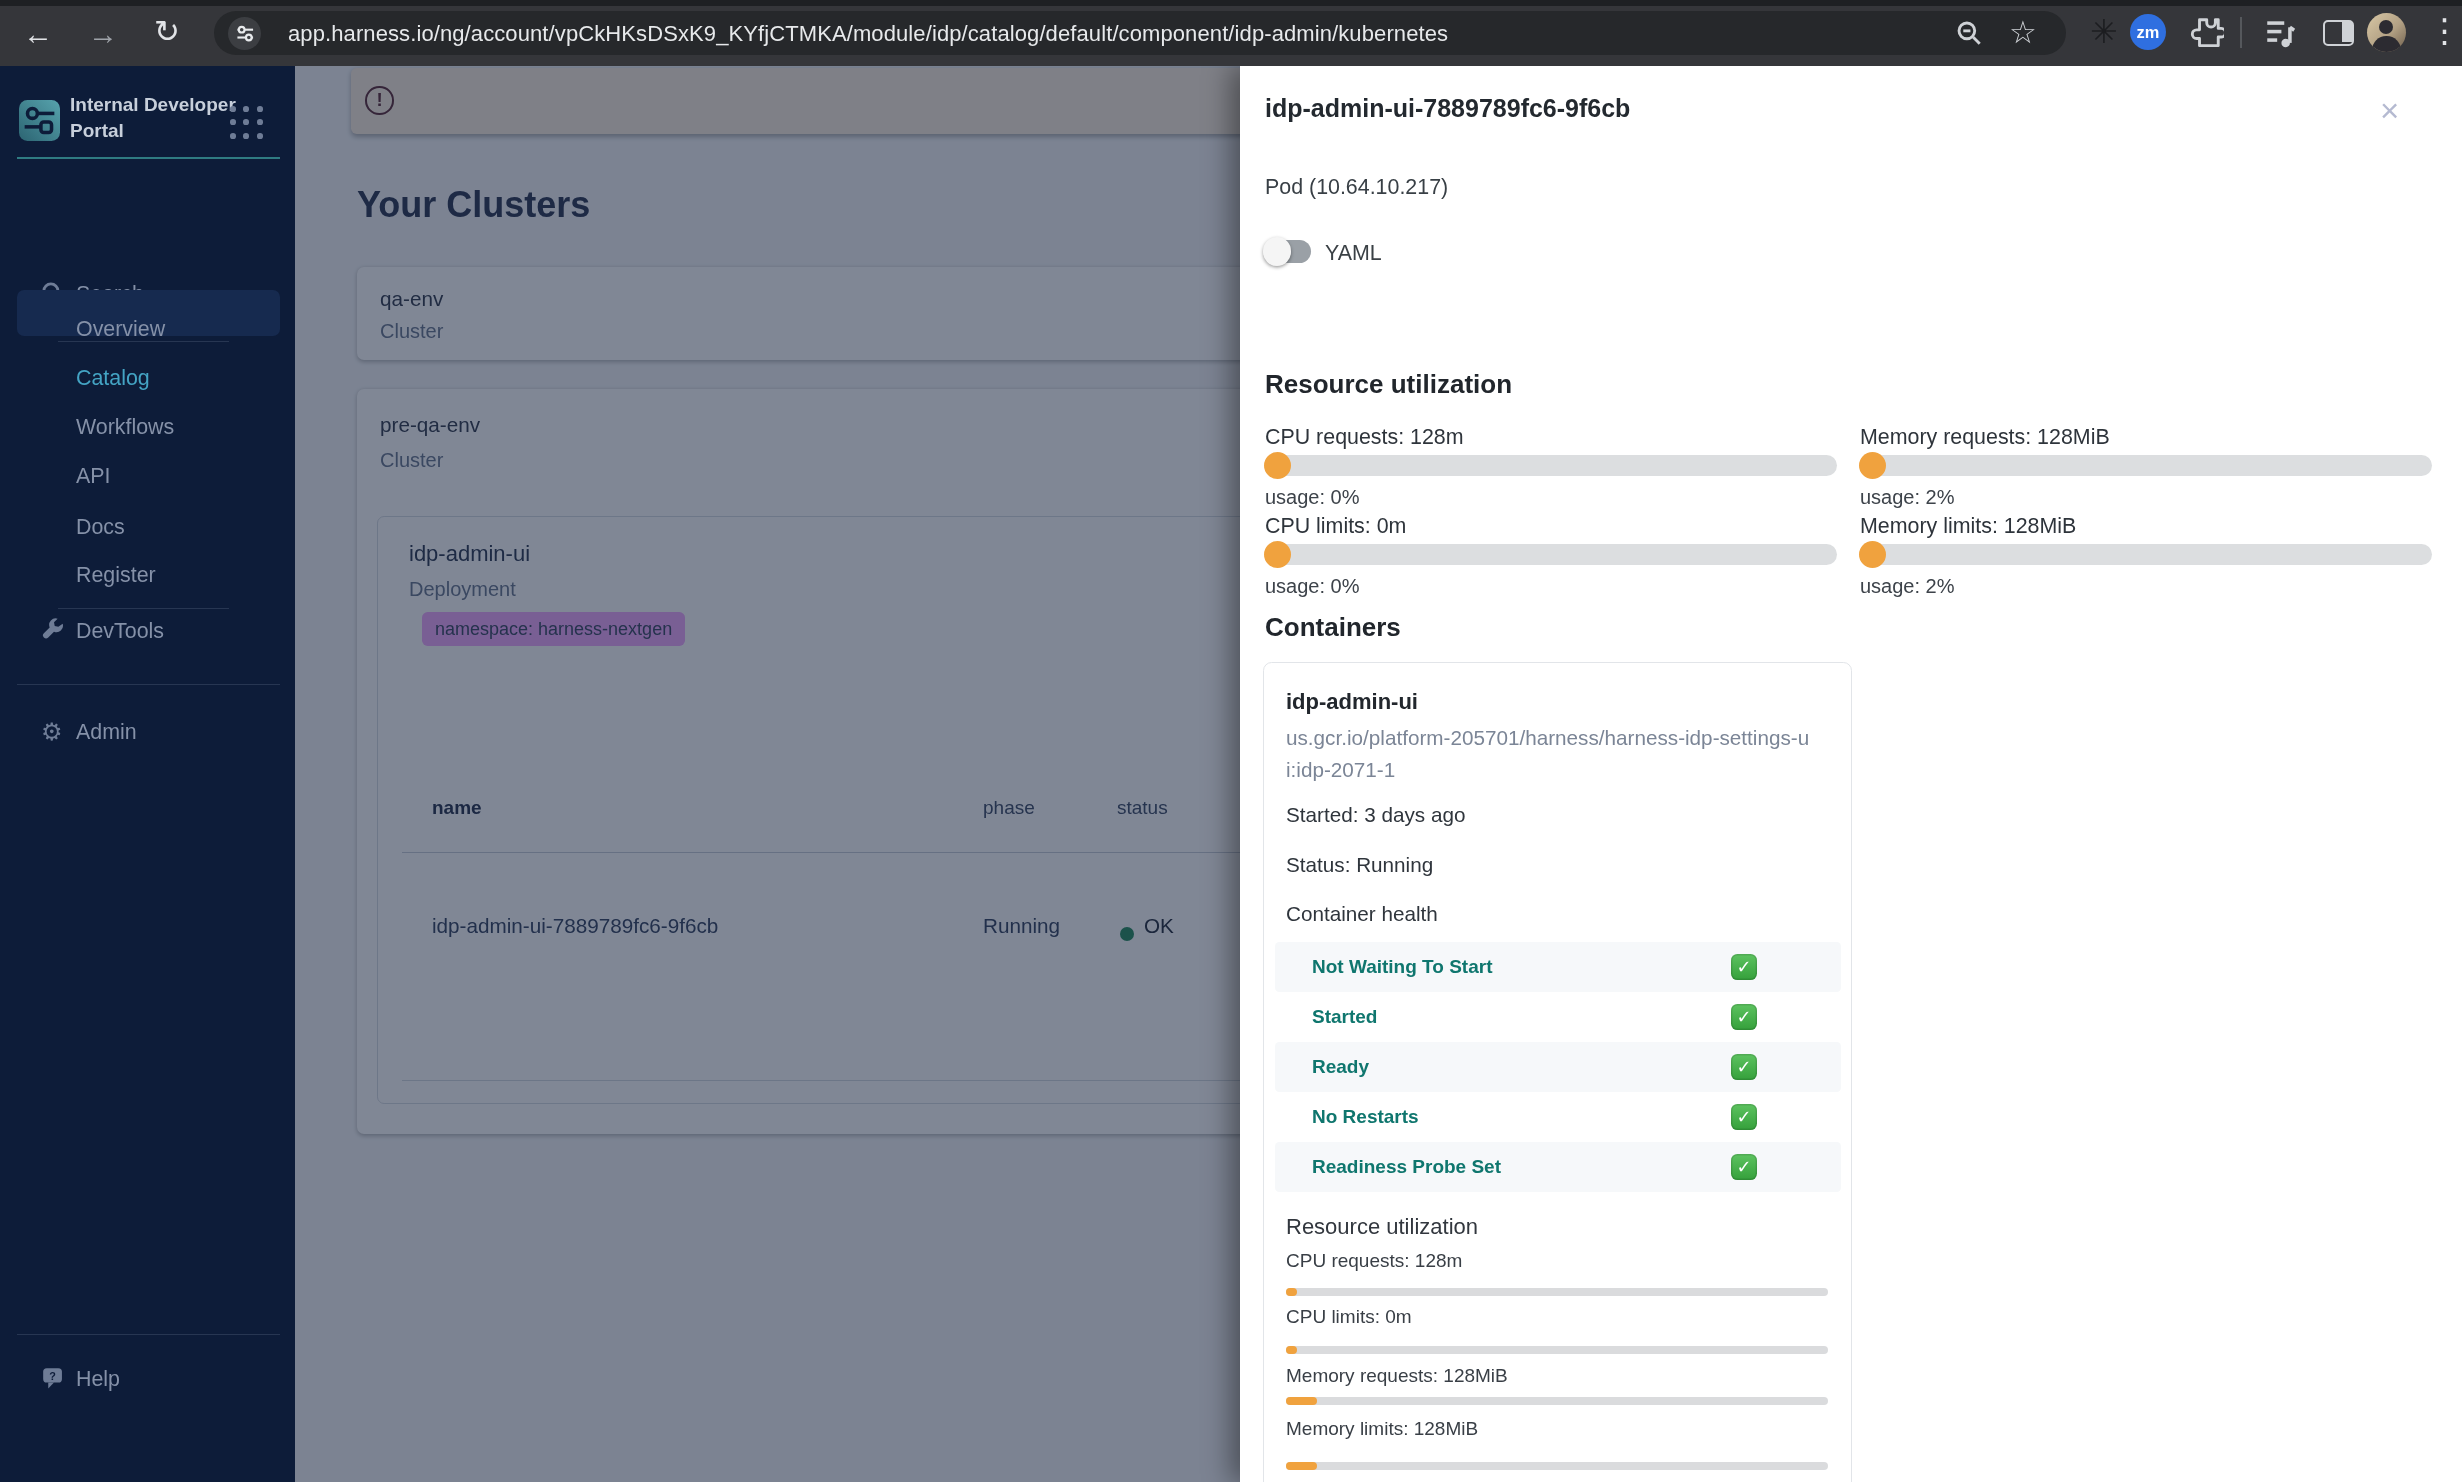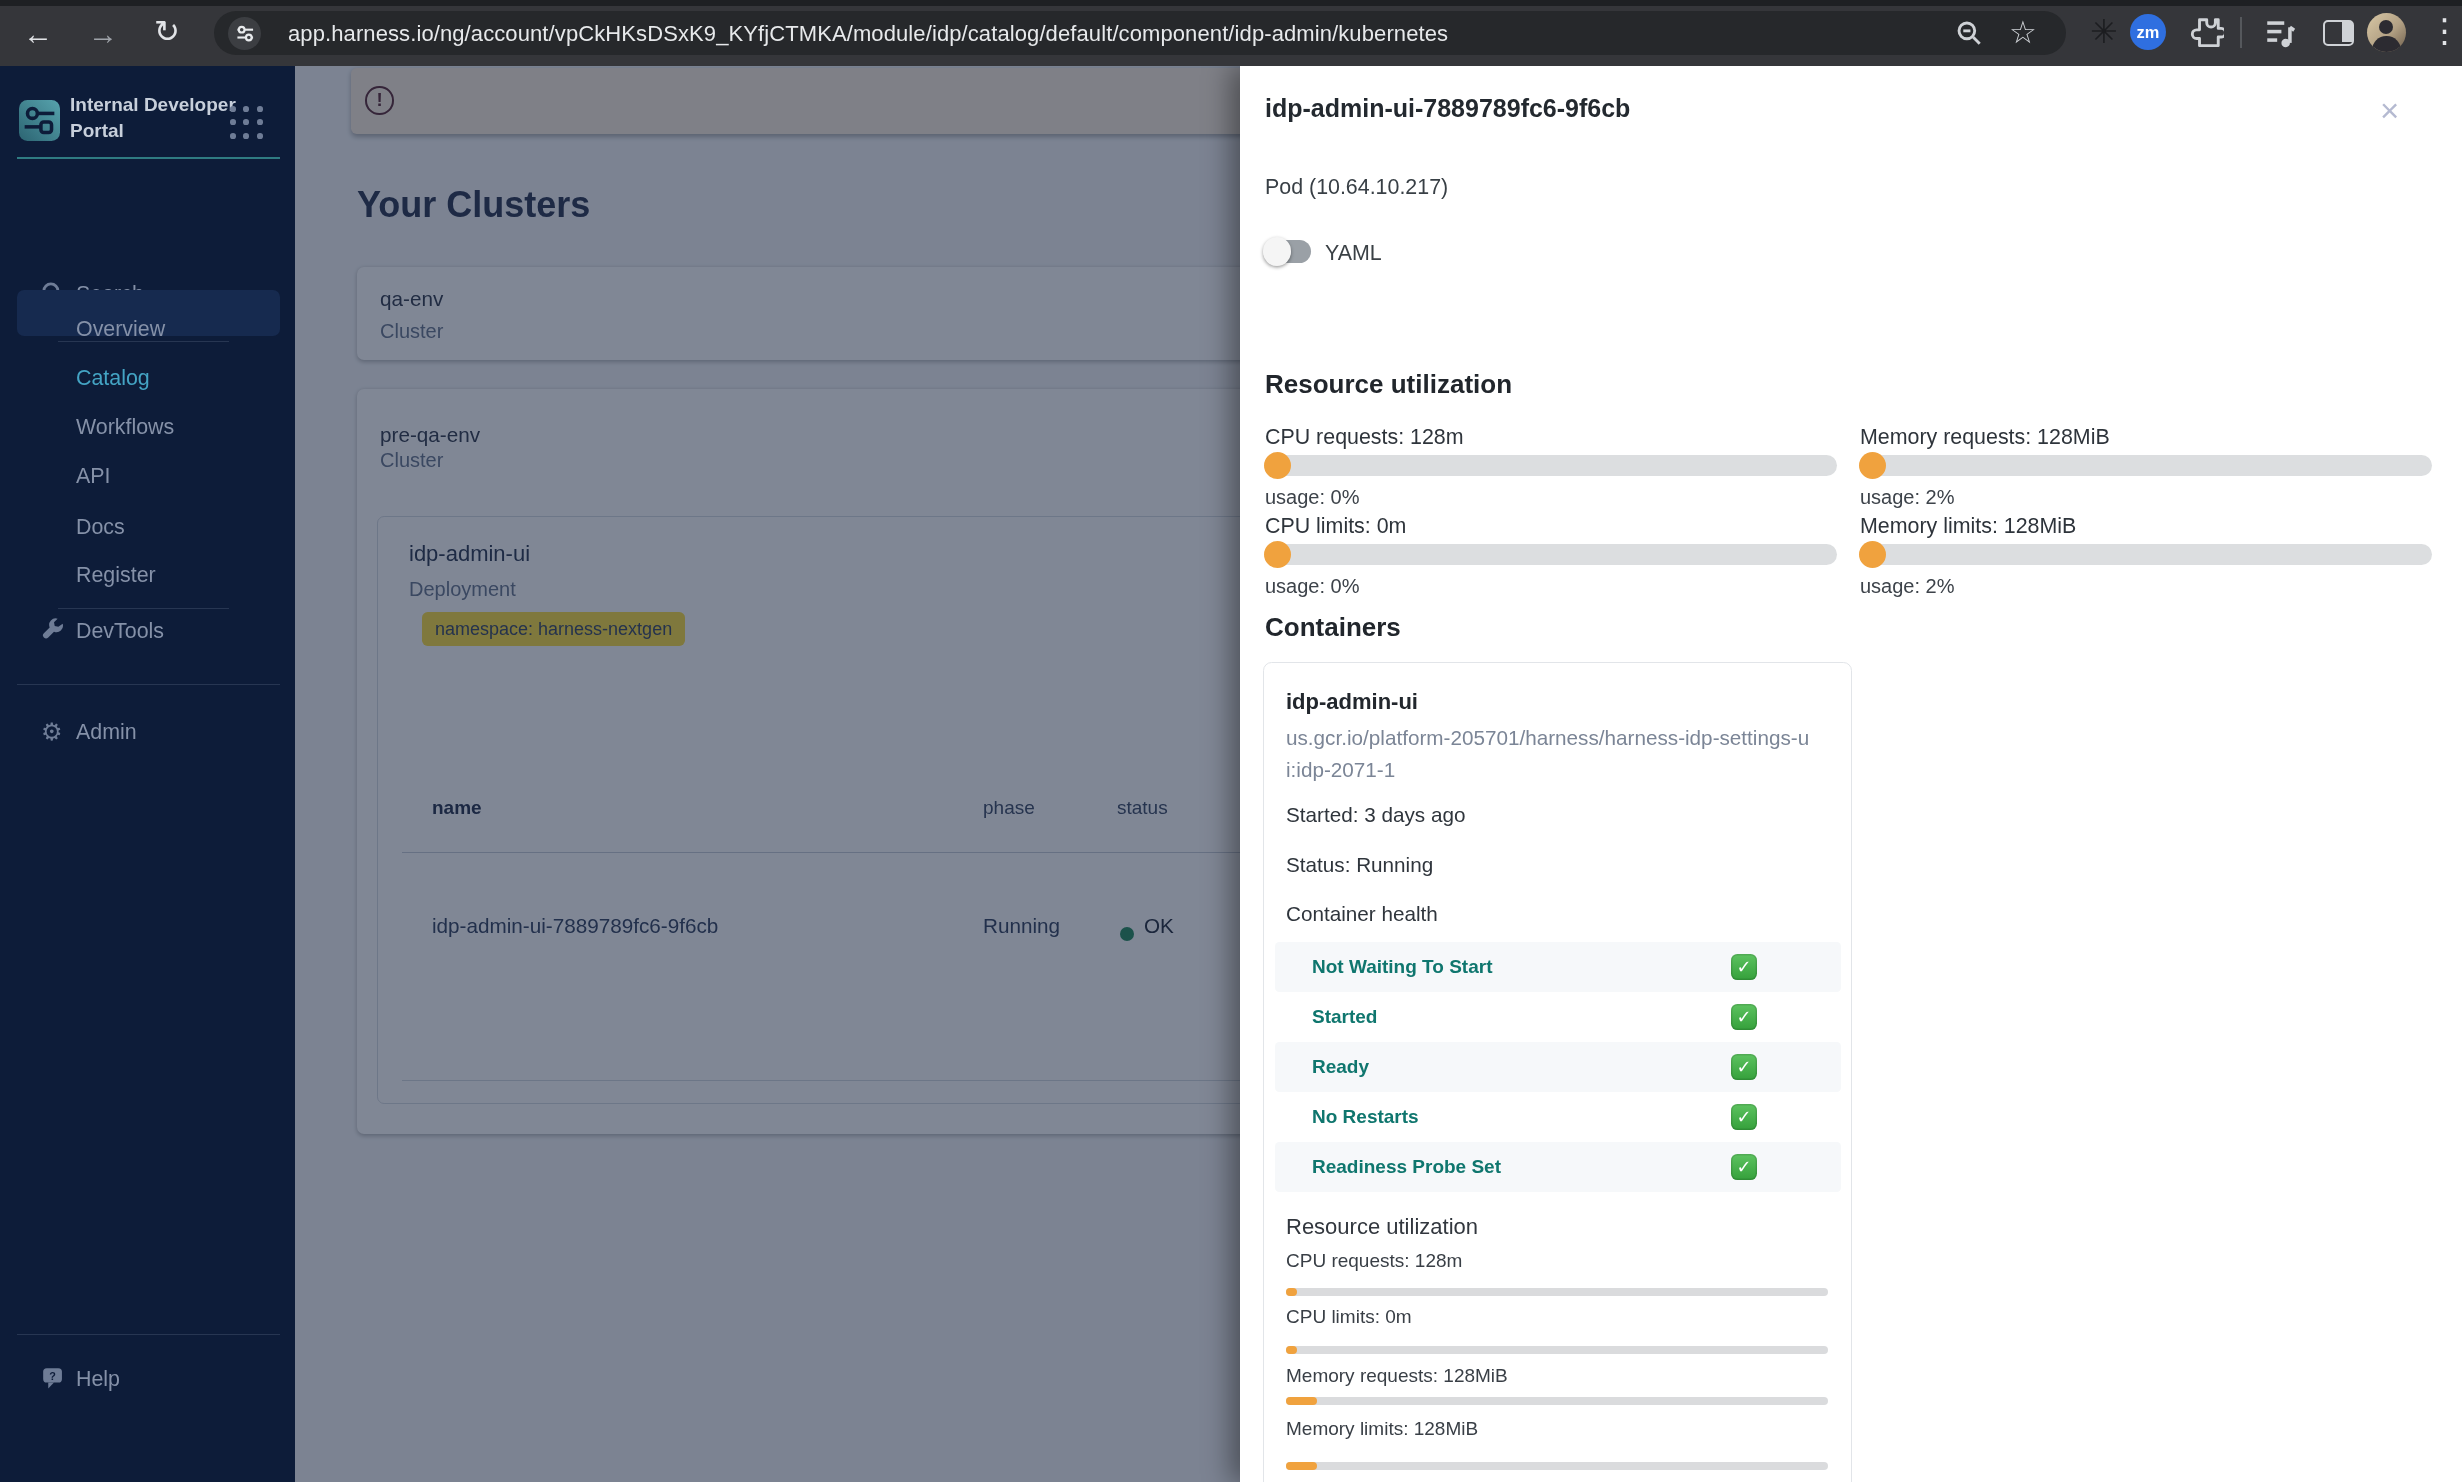--- a/index.html
+++ b/index.html
@@ -41,21 +41,21 @@
   
   #main { position:absolute; left:295px; top:66px; width:2167px; height:1417px; background:#f6f7f9; z-index:10; }
   #warn-banner { position:absolute; left:351px; top:68px; width:1883px; height:66px; background:#fdf0e2; border-radius:5.7px; box-shadow:0 2.1px 5.7px rgba(0,0,0,.28); z-index:11; }
   #warn-icon { position:absolute; left:14.3px; top:18px; width:28.5px; height:28.5px; border:2.9px solid #63333f; border-radius:50%; color:#63333f; font-size:18.5px; font-weight:700; display:flex; align-items:center; justify-content:center; }
   #warn-text { position:absolute; left:54px; top:20px; font-size:22px; font-weight:600; color:#5d2a34; }
   #page-title { position:absolute; left:357px; top:184px; font-size:36px; font-weight:600; color:#333d59; }
   .cluster-card { position:absolute; left:357px; width:1855px; background:#fff; border-radius:7.1px; box-shadow:0 1.4px 4.3px rgba(0,0,0,.25); }
   .card-name { position:absolute; left:23px; font-size:20.7px; color:#3a4254; }
   .card-kind { position:absolute; left:23px; font-size:20px; color:#6e7b93; }
   #inner-card { position:absolute; left:377px; top:516px; width:1805px; height:588px; background:#fff; border:1.4px solid #d8dde4; border-radius:7.1px; }
-  #ns-chip { position:absolute; left:422px; top:612px; height:34px; line-height:34px; padding:0 13px; background:#fde047; border-radius:5.7px; font-size:18px; color:#414f69; }
+  #ns-chip { position:absolute; left:422px; top:612px; height:34px; line-height:34px; padding:0 13px; background:#f0abfc; border-radius:5.7px; font-size:18px; color:#414f69; }
   .th { position:absolute; top:797px; font-size:19px; color:#44526d; font-weight:500; }
   .td { position:absolute; top:914px; font-size:20.7px; color:#3c4a67; }
   #thead-line { position:absolute; left:402px; top:852px; width:1758px; height:1.4px; background:#c9cfd9; }
   #row-line   { position:absolute; left:402px; top:1080px; width:1758px; height:1.4px; background:#d6dbe2; }
   #status-dot { position:absolute; left:1120px; top:927px; width:14.3px; height:14.3px; border-radius:50%; background:#2e9165; }
 
   #scrim { position:absolute; left:295px; top:66px; width:2167px; height:1417px; background:rgba(12,24,52,.52); z-index:40; }
 
   
   #drawer { position:absolute; left:1240px; top:66px; width:1223px; height:1417px; background:#fff; z-index:120; box-shadow:-8.6px 0 26px rgba(0,0,0,.4); }
@@ -248,21 +248,21 @@
 </div>
 
 <span id="page-title" class="abs" style="z-index:11;">Your Clusters</span>
 
 <div class="cluster-card" style="top:267px;height:93px;z-index:11;">
   <span class="card-name" style="top:20px;">qa-env</span>
   <span class="card-kind" style="top:53px;">Cluster</span>
 </div>
 
 <div class="cluster-card" style="top:389px;height:745px;z-index:11;">
-  <span class="card-name" style="top:34px;">pre-qa-env</span>
+  <span class="card-name" style="top:24px;">pre-qa-env</span>
   <span class="card-kind" style="top:60px;">Cluster</span>
 </div>
 
 <div id="inner-card" style="z-index:12;"></div>
 <span class="abs" style="left:409px;top:541px;font-size:22px;color:#333f58;z-index:13;">idp-admin-ui</span>
 <span class="abs" style="left:409px;top:578px;font-size:20px;color:#6e7b93;z-index:13;">Deployment</span>
 <div id="ns-chip" style="z-index:13;">namespace: harness-nextgen</div>
 
 <span class="th" style="left:432px;font-weight:700;color:#2e3a55;z-index:13;">name</span>
 <span class="th" style="left:983px;z-index:13;">phase</span>

